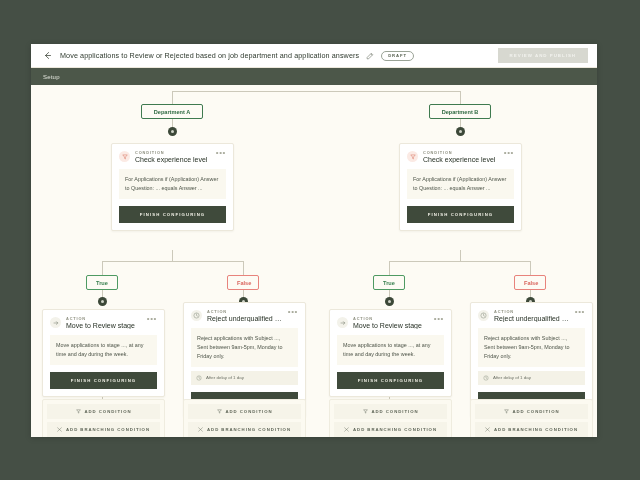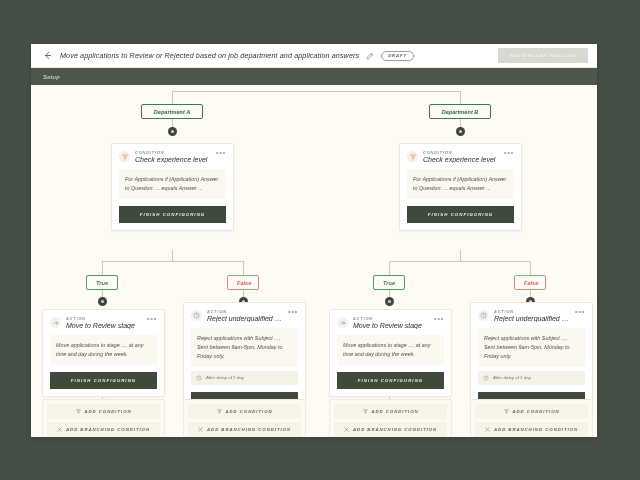--- a/index.html
+++ b/index.html
@@ -12,21 +12,20 @@
   }
 
   
   #app-window {
     position: absolute;
     left: 31px; top: 44px;
     width: 566px; height: 393px;
     background: #e5e5e5;
     overflow: hidden;
     box-shadow: 0 1px 6px rgba(0,0,0,.18);
-    font-style: italic;
   }
 
   
   .topbar {
     height: 24px;
     background: #ffffff;
     display: flex; align-items: center;
     padding: 0 9px;
     border-bottom: 1px solid #ece8dc;
   }

